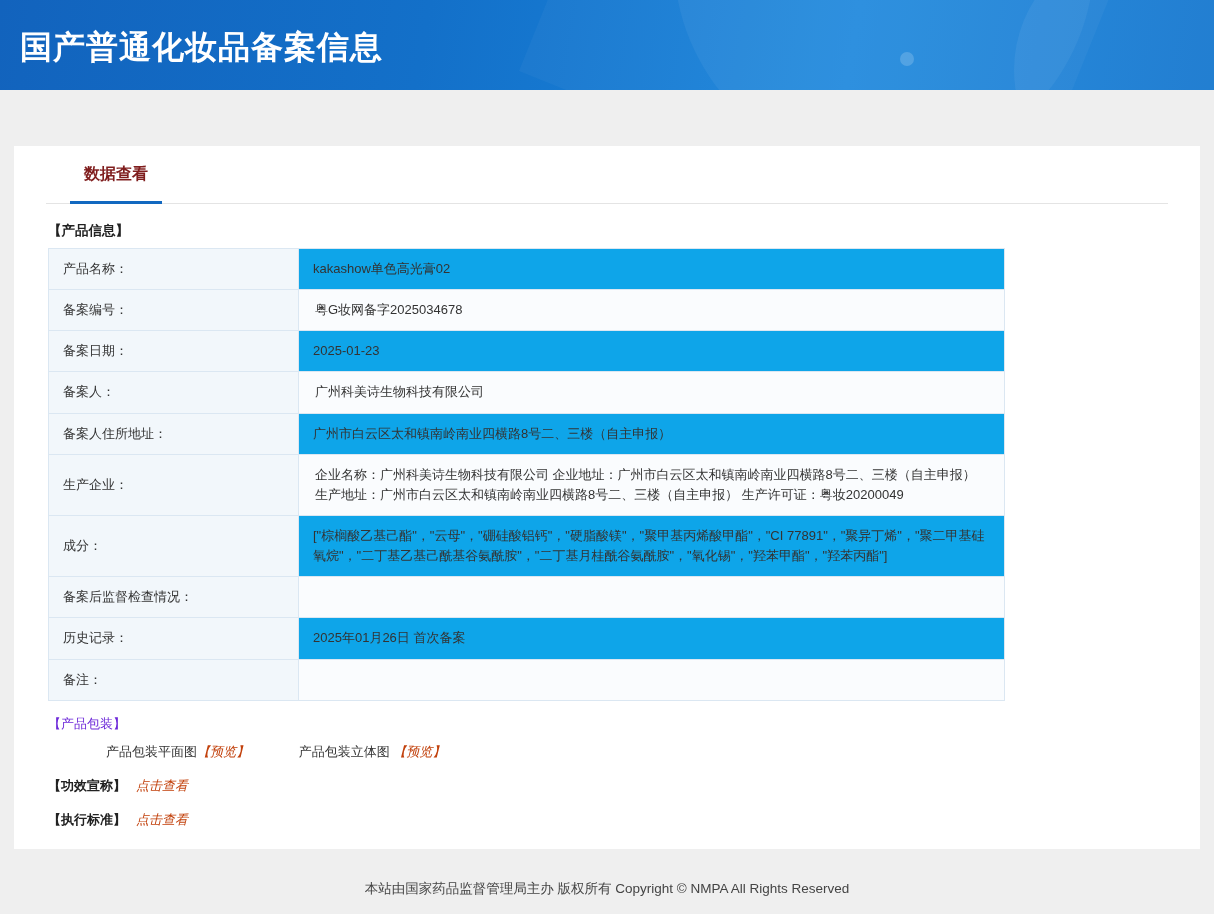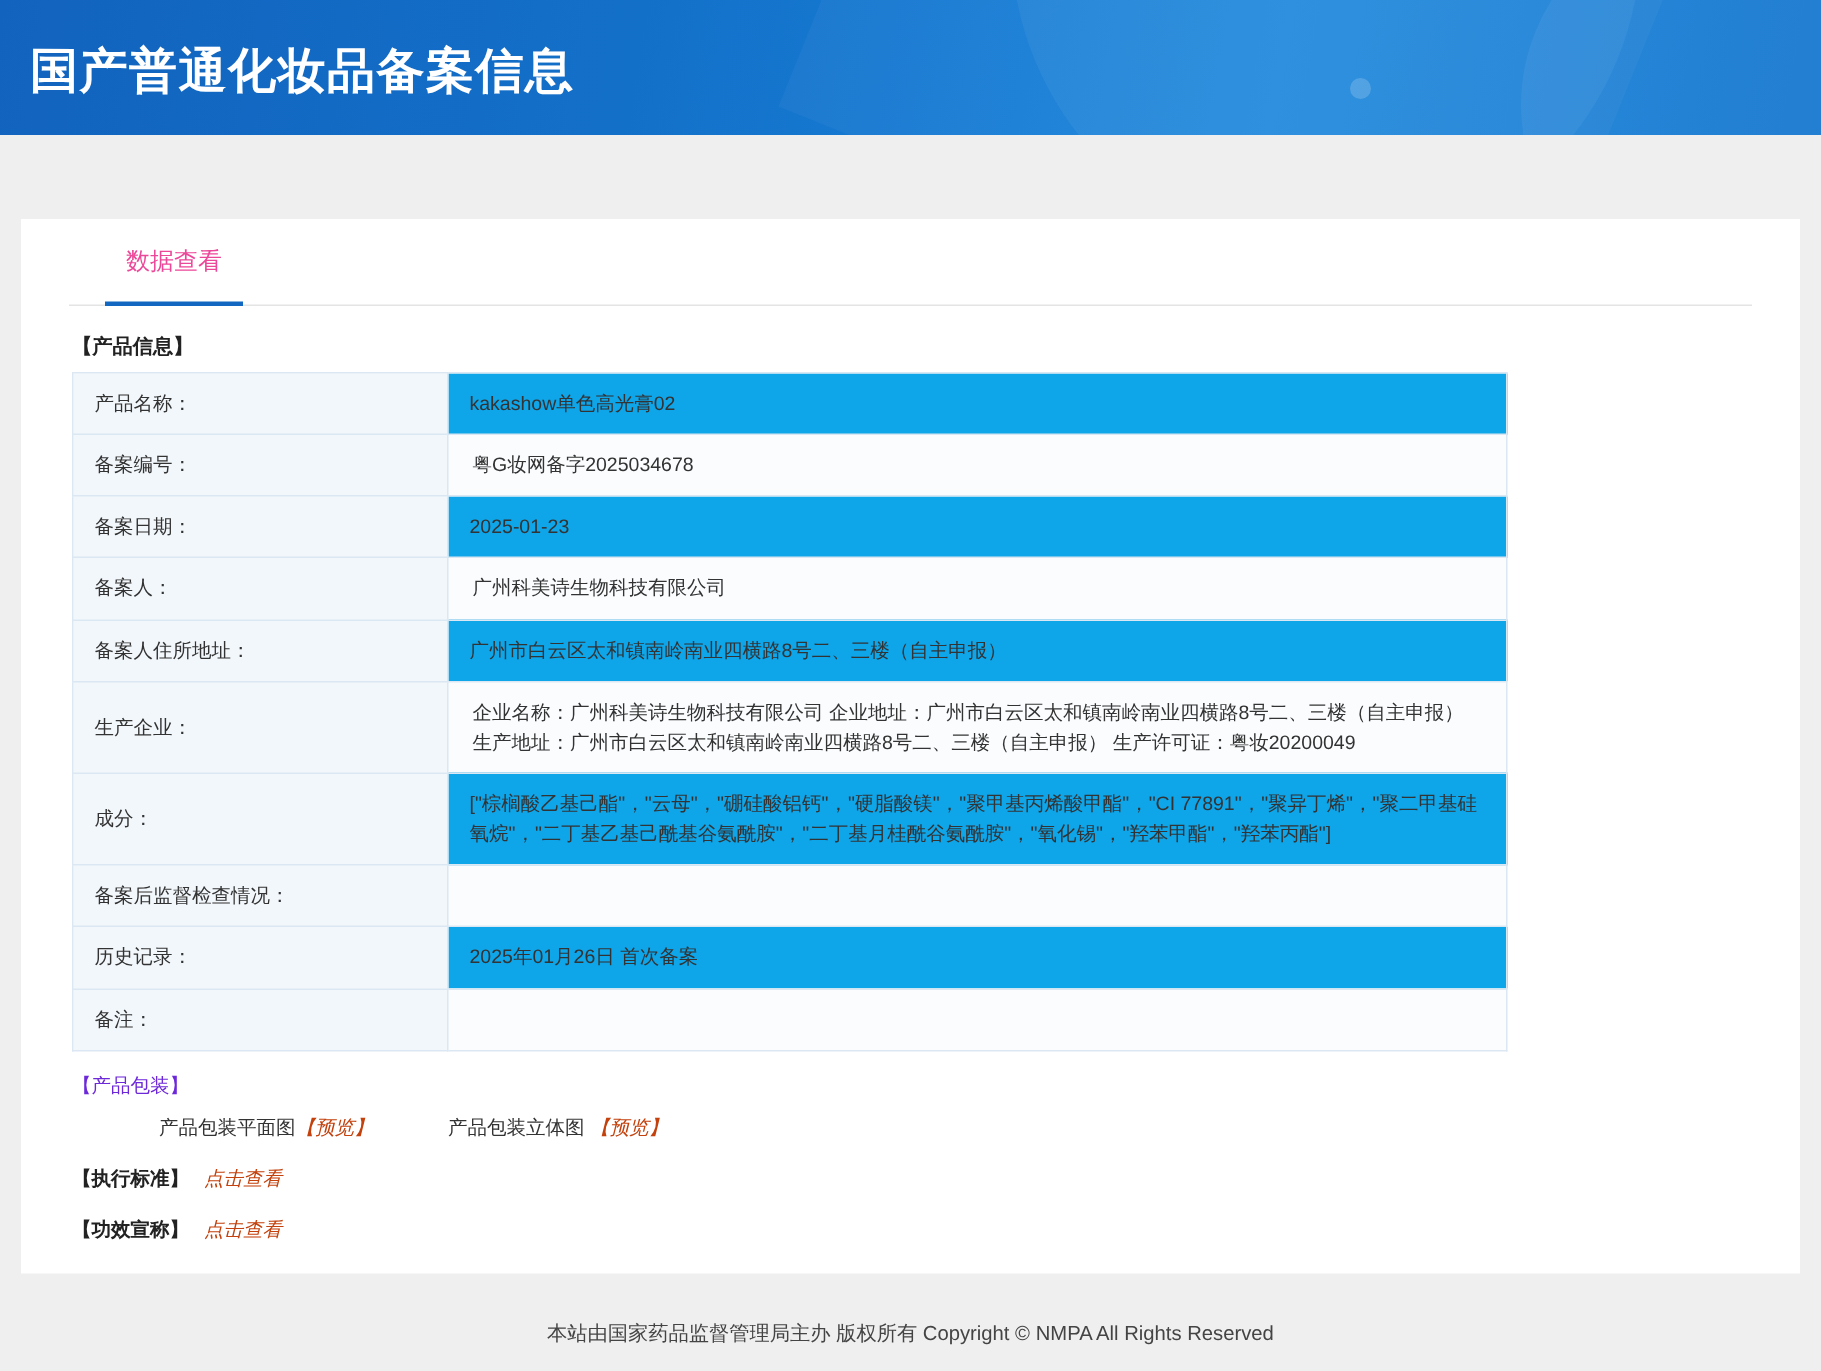--- a/index.html
+++ b/index.html
@@ -81,22 +81,22 @@
     margin: 0 32px 0 32px;
     border-bottom: 1px solid #e4e4e4;
     height: 58px;
     padding-top: 18px;
   }
   .tab {
     display: inline-block;
     padding: 0 14px 16px 14px;
     margin-left: 24px;
     font-size: 16px;
-    font-weight: normal;
-    color: #ec4899;
+    font-weight: bold;
+    color: #7f1d1d;
     border-bottom: 3px solid #1268c0;
     cursor: pointer;
   }
 
   .section-label {
     font-size: 13.5px;
     color: #222;
     font-weight: bold;
     margin: 18px 0 8px 34px;
   }
@@ -240,24 +240,24 @@
       <span class="pkg-item">
         <span>产品包装平面图</span><span class="lnk">【预览】</span>
       </span>
       <span class="pkg-item">
         <span>产品包装立体图</span>
         <span class="lnk">【预览】</span>
       </span>
     </div>
 
     <div class="std-row">
+      <span>【功效宣称】</span><span class="lnk">点击查看</span>
+    </div>
+
+    <div class="std-row">
       <span>【执行标准】</span><span class="lnk">点击查看</span>
     </div>
 
-    <div class="std-row">
-      <span>【功效宣称】</span><span class="lnk">点击查看</span>
-    </div>
-
   </div>
 
   <div class="footer">本站由国家药品监督管理局主办 版权所有 Copyright © NMPA All Rights Reserved</div>
 
 </div>
 
 </body></html>

